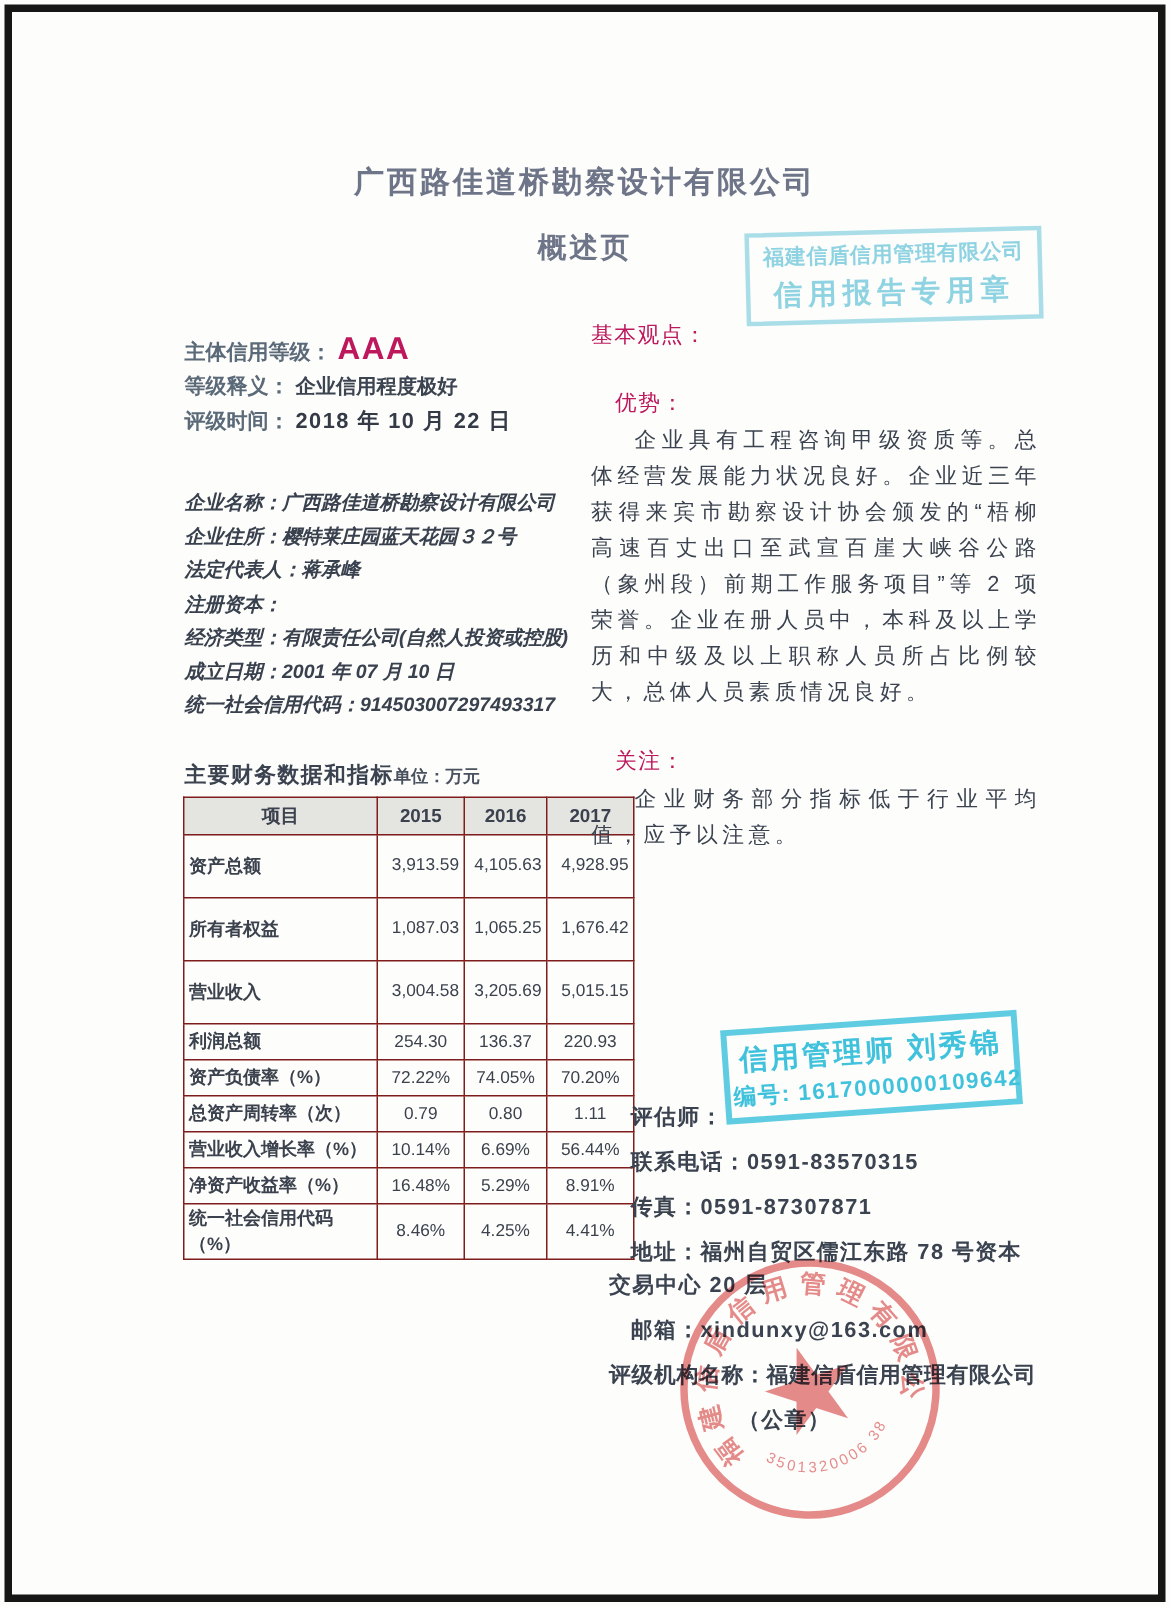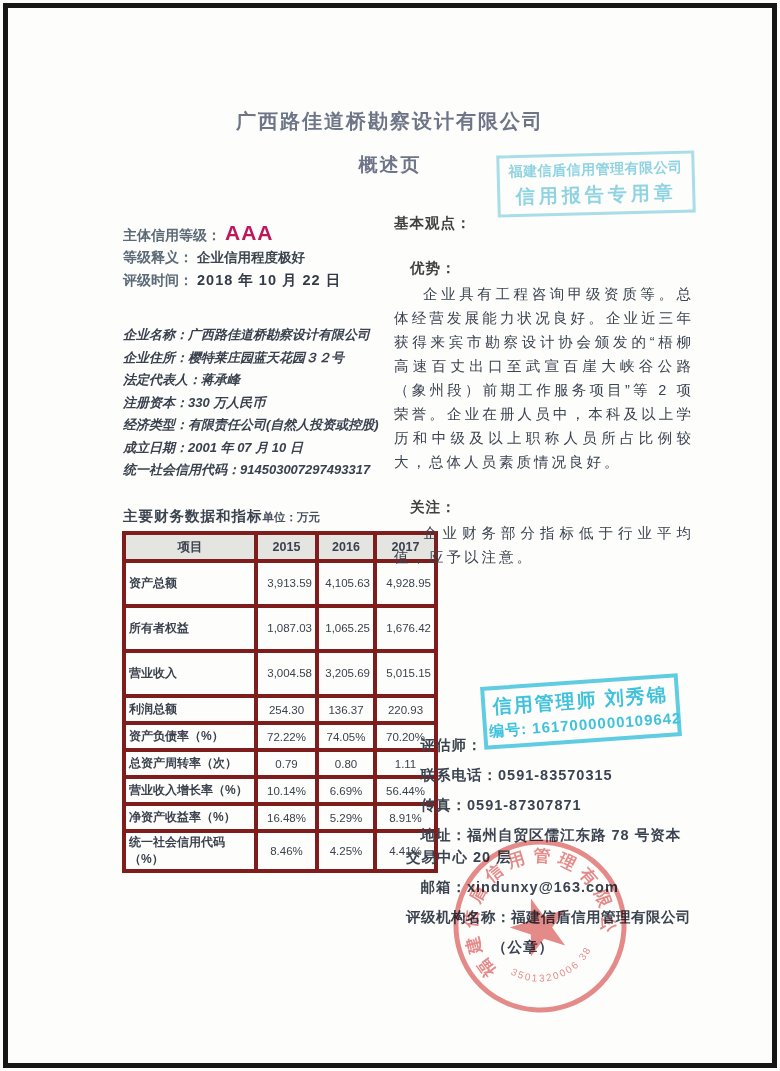--- a/index.html
+++ b/index.html
@@ -51,31 +51,31 @@
     position:absolute;left:123px;top:507px;width:271px;
     display:flex;justify-content:flex-start;align-items:baseline;
   }
   .fin-title{font-size:14.5px;font-weight:700;color:#3b4350;letter-spacing:1px;}
   .fin-unit{font-size:11.5px;font-weight:600;color:#4a5260;}
   table.fin{
     position:absolute;left:122px;top:531px;width:274px;
     border-collapse:collapse;table-layout:fixed;
     font-size:11.5px;color:#3b424e;
   }
-  table.fin th,table.fin td{border:4px solid #7f1d1d;padding:1px 3px;}
+  table.fin th,table.fin td{border:1px solid #7f1d1d;padding:1px 3px;}
   table.fin th{background:#e4e4e1;font-size:12.5px;font-weight:700;height:22px;}
   table.fin td.rowlab{text-align:left;font-weight:600;font-size:12px;}
   table.fin td.num{text-align:right;word-break:break-all;line-height:17px;}
   table.fin td.c{text-align:center;word-break:normal;white-space:nowrap;}
   table.fin tr.tall td{height:39px;}
   table.fin tr.short td{height:21px;}
 
   
   .right-col{position:absolute;left:394px;top:214px;width:300px;}
-  .sec-title{font-size:14.5px;font-weight:700;color:#404040;letter-spacing:1px;}
+  .sec-title{font-size:14.5px;font-weight:400;color:#be185d;letter-spacing:1px;}
   .sec-title.indent{padding-left:16px;}
   .para{
     font-size:14.5px;font-weight:500;color:#3b4350;
     line-height:24px;letter-spacing:3px;text-align:justify;
     text-indent:2em;margin:4px 0 0;
   }
   .mt-adv{margin-top:26px;}
   .mt-att{margin-top:24px;}
 
   
@@ -140,21 +140,20 @@
     <div class="info-line">
       <span class="info-label">企业住所：</span>
       <span class="info-value">樱特莱庄园蓝天花园３２号</span>
     </div>
     <div class="info-line">
       <span class="info-label">法定代表人：</span>
       <span class="info-value">蒋承峰</span>
     </div>
     <div class="info-line">
       <span class="info-label">注册资本：</span>
-      <span class="info-value">330 万人民币</span>
     </div>
     <div class="info-line">
       <span class="info-label">经济类型：</span>
       <span class="info-value">有限责任公司(自然人投资或控股)</span>
     </div>
     <div class="info-line">
       <span class="info-label">成立日期：</span>
       <span class="info-value">2001 年 07 月 10 日</span>
     </div>
     <div class="info-line">

